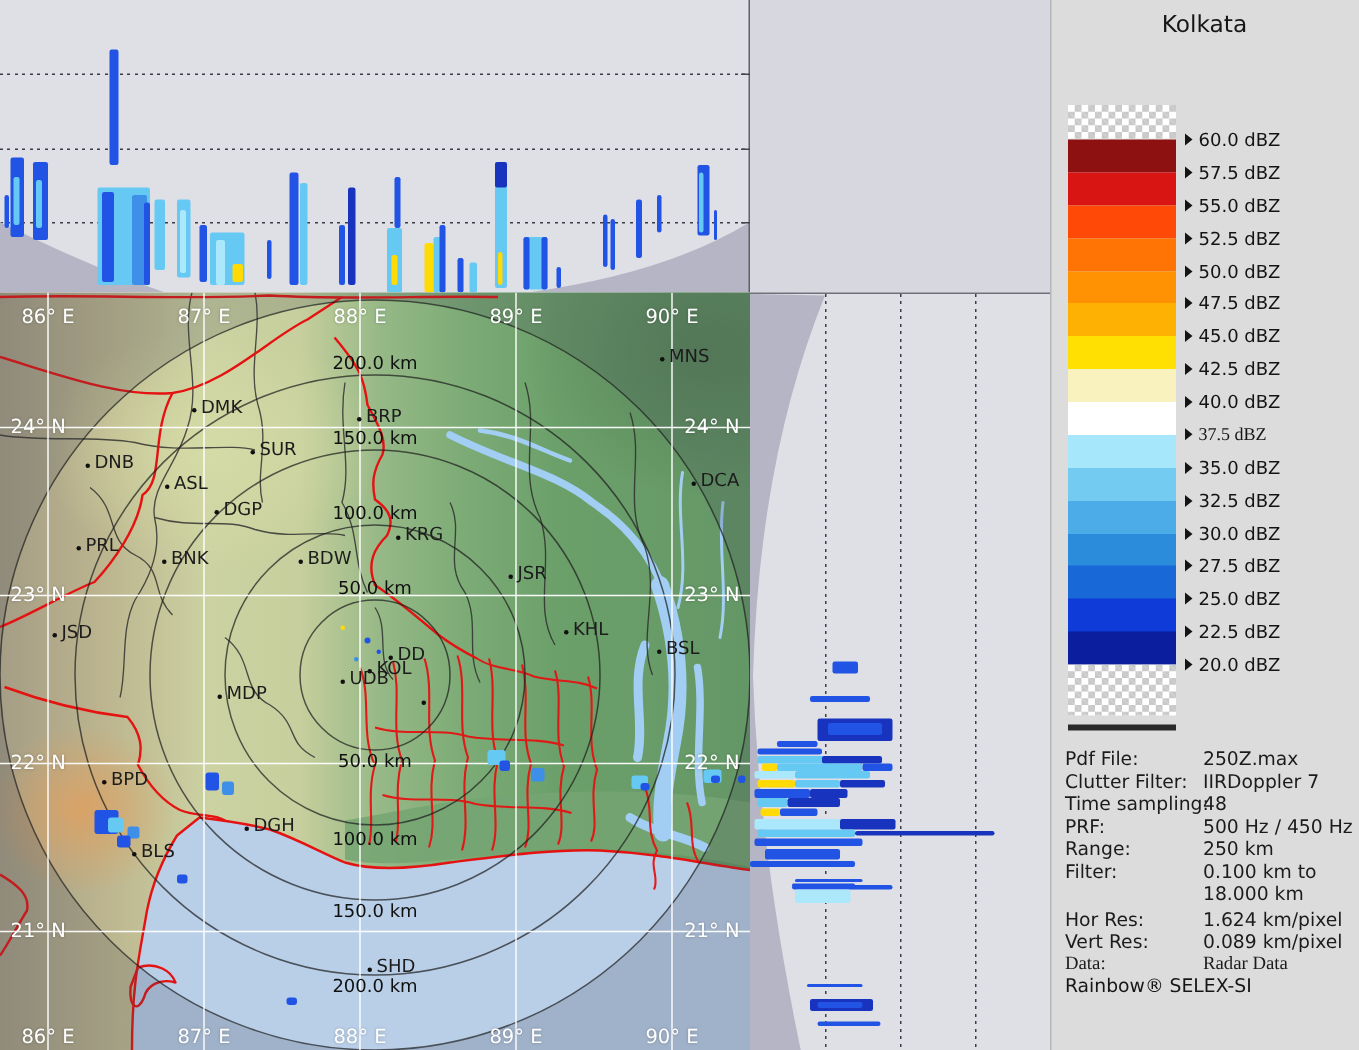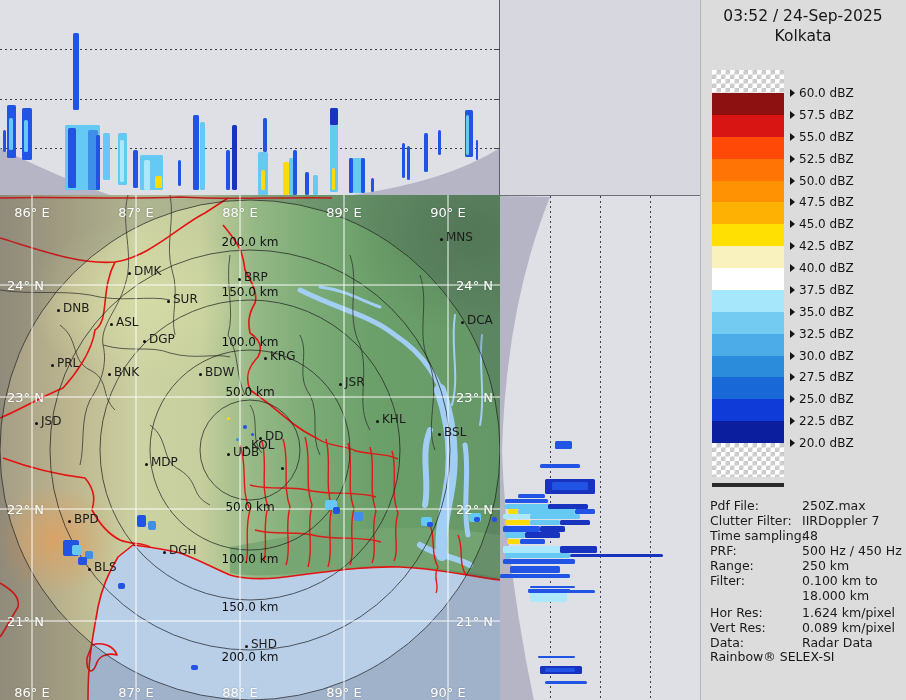--- a/index.html
+++ b/index.html
@@ -396,21 +396,20 @@
         <div class="grat-label grat-right" style="left: 493px; top: 202px;">23° N</div>
         <div class="grat-label grat-left" style="left: 7px; top: 314px;">22° N</div>
         <div class="grat-label grat-right" style="left: 493px; top: 314px;">22° N</div>
         <div class="grat-label grat-left" style="left: 7px; top: 426px;">21° N</div>
         <div class="grat-label grat-right" style="left: 493px; top: 426px;">21° N</div>
       </div>
   </div>
 
   <div id="legend-panel" class="abs"></div>
   <div id="legend-header" class="abs">
-    <div>03:52 / 24-Sep-2025</div>
     <div>Kolkata</div>
   </div>
   <div id="colorbar" class="abs" style="left:712px;top:70px;width:72px;height:407px">
       <div class="swatch checker" style="top: 0px; height: 23px;"></div>
       <div class="swatch" style="top: 23px; height: 22.375px; background: rgb(142, 17, 17);"></div>
       <div class="swatch" style="top: 44.875px; height: 22.375px; background: rgb(216, 21, 18);"></div>
       <div class="swatch" style="top: 66.75px; height: 22.375px; background: rgb(255, 74, 7);"></div>
       <div class="swatch" style="top: 88.625px; height: 22.375px; background: rgb(255, 116, 5);"></div>
       <div class="swatch" style="top: 110.5px; height: 22.375px; background: rgb(255, 146, 3);"></div>
       <div class="swatch" style="top: 132.375px; height: 22.375px; background: rgb(255, 177, 3);"></div>
@@ -430,21 +429,21 @@
   <div id="dbz-labels" class="abs" style="left:790px;top:0;width:116px;height:500px">
       <div class="dbz-label" style="left: 0px; top: 93px;"><span class="dbz-arrow"></span>60.0 dBZ</div>
       <div class="dbz-label" style="left: 0px; top: 114.875px;"><span class="dbz-arrow"></span>57.5 dBZ</div>
       <div class="dbz-label" style="left: 0px; top: 136.75px;"><span class="dbz-arrow"></span>55.0 dBZ</div>
       <div class="dbz-label" style="left: 0px; top: 158.625px;"><span class="dbz-arrow"></span>52.5 dBZ</div>
       <div class="dbz-label" style="left: 0px; top: 180.5px;"><span class="dbz-arrow"></span>50.0 dBZ</div>
       <div class="dbz-label" style="left: 0px; top: 202.375px;"><span class="dbz-arrow"></span>47.5 dBZ</div>
       <div class="dbz-label" style="left: 0px; top: 224.25px;"><span class="dbz-arrow"></span>45.0 dBZ</div>
       <div class="dbz-label" style="left: 0px; top: 246.125px;"><span class="dbz-arrow"></span>42.5 dBZ</div>
       <div class="dbz-label" style="left: 0px; top: 268px;"><span class="dbz-arrow"></span>40.0 dBZ</div>
-      <div class="dbz-label" style="left: 0px; top: 289.875px;"><span class="dbz-arrow"></span>37.5 dBZ</div>
+      <div class="dbz-label" style="left: 0px; top: 289.875px; font-family: Liberation Serif, serif;"><span class="dbz-arrow"></span>37.5 dBZ</div>
       <div class="dbz-label" style="left: 0px; top: 311.75px;"><span class="dbz-arrow"></span>35.0 dBZ</div>
       <div class="dbz-label" style="left: 0px; top: 333.625px;"><span class="dbz-arrow"></span>32.5 dBZ</div>
       <div class="dbz-label" style="left: 0px; top: 355.5px;"><span class="dbz-arrow"></span>30.0 dBZ</div>
       <div class="dbz-label" style="left: 0px; top: 377.375px;"><span class="dbz-arrow"></span>27.5 dBZ</div>
       <div class="dbz-label" style="left: 0px; top: 399.25px;"><span class="dbz-arrow"></span>25.0 dBZ</div>
       <div class="dbz-label" style="left: 0px; top: 421.125px;"><span class="dbz-arrow"></span>22.5 dBZ</div>
       <div class="dbz-label" style="left: 0px; top: 443px;"><span class="dbz-arrow"></span>20.0 dBZ</div>
     </div>
   <div id="meta-rows" class="abs" style="left:0;top:0">
       <div class="meta-row" style="top: 498px;">
@@ -476,20 +475,20 @@
         <div class="meta-value">18.000 km</div>
       </div>
       <div class="meta-row" style="top: 605px;">
         <div class="meta-label">Hor Res:</div>
         <div class="meta-value">1.624 km/pixel</div>
       </div>
       <div class="meta-row" style="top: 620px;">
         <div class="meta-label">Vert Res:</div>
         <div class="meta-value">0.089 km/pixel</div>
       </div>
-      <div class="meta-row" style="top: 635px;">
+      <div class="meta-row" style="top: 635px; font-family: Liberation Serif, serif;">
         <div class="meta-label">Data:</div>
         <div class="meta-value">Radar Data</div>
       </div>
     </div>
   <div id="legend-footer" class="abs">Rainbow® SELEX-SI</div>
 
 </div>
 
 </body></html>

